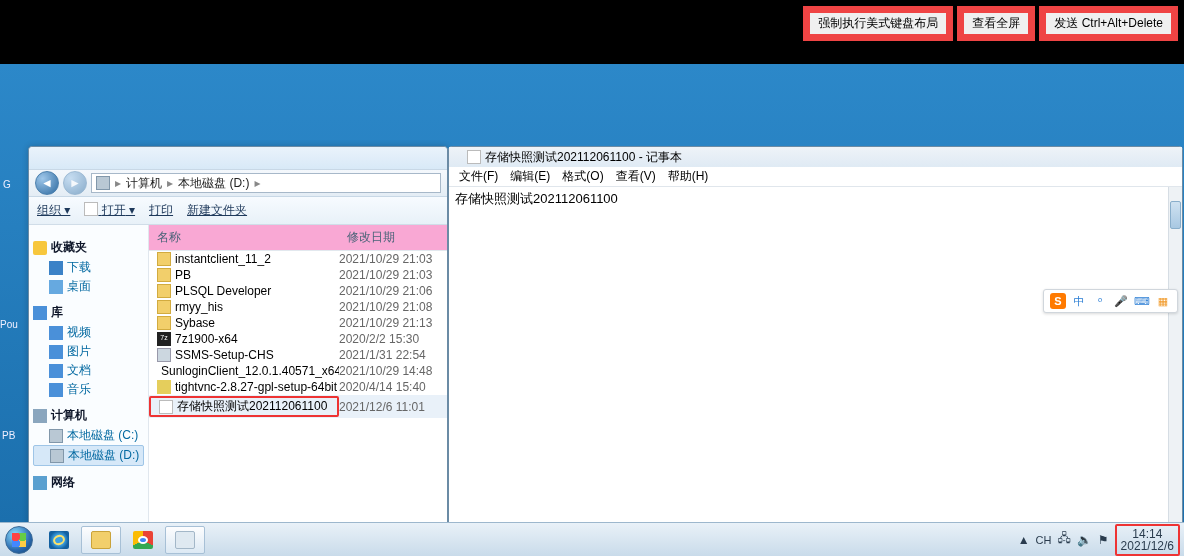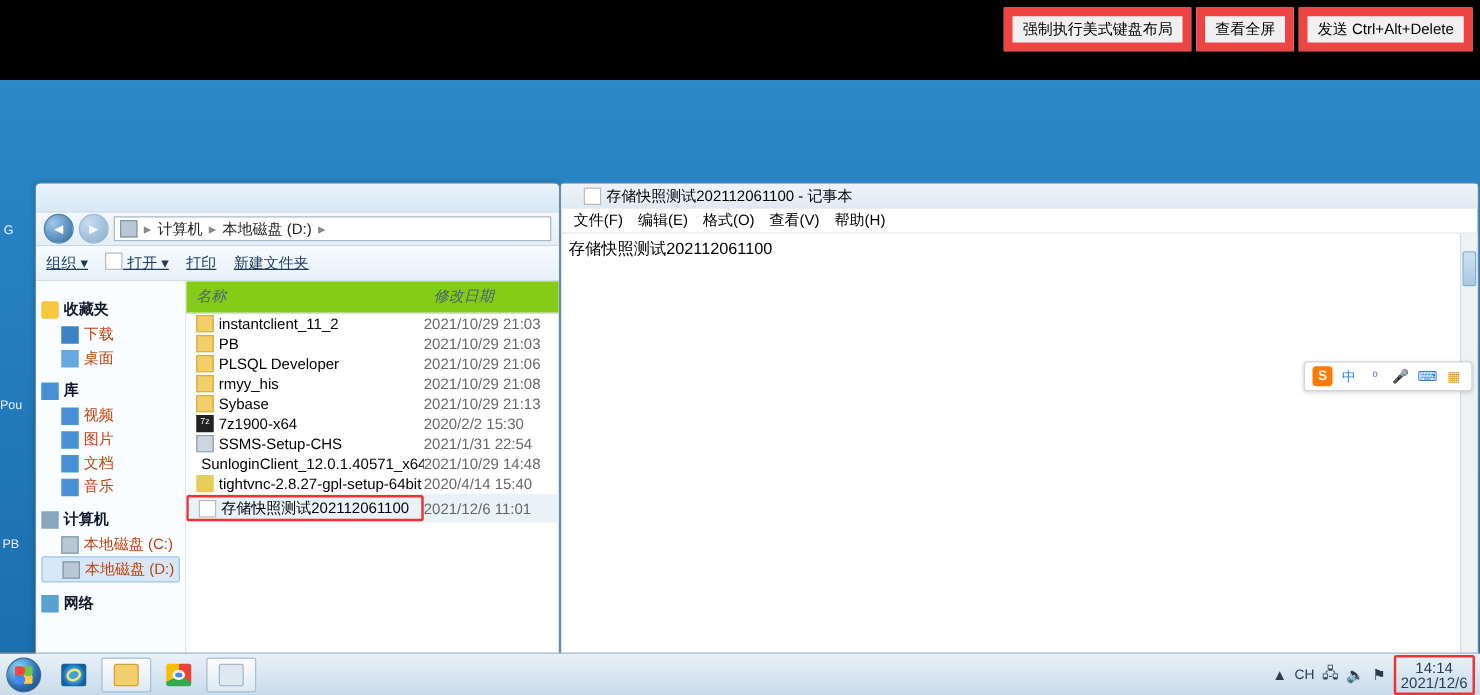--- a/index.html
+++ b/index.html
@@ -18,39 +18,39 @@
   .navbtn{width:24px;height:24px;border-radius:12px;background:radial-gradient(circle at 30% 30%,#9fc7ea,#2d6aa0);display:flex;align-items:center;justify-content:center;color:#fff;border:1px solid #4d81ae;}
   .navbtn.fwd{opacity:.5;}
   .breadcrumb{flex:1;height:20px;border:1px solid #a7b8c9;background:#fff;display:flex;align-items:center;padding:0 4px;gap:3px;color:#222;}
   .breadcrumb .sep{color:#888;margin:0 2px;}
   .toolbar{height:28px;background:linear-gradient(#f7fbff,#e8f1f8);border-bottom:1px solid #d0dde8;display:flex;align-items:center;padding:0 8px;gap:14px;color:#1e395b;}
   .toolbar .tb{cursor:pointer;text-decoration:underline;}
   .body{display:flex;height:calc(100% - 22px - 28px - 28px - 34px);}
   .sidebar{width:120px;border-right:1px solid #e0e7ee;padding:6px 4px;overflow:hidden;background:#fafdff;}
   .sidebar .grp{margin-top:6px;}
   .sidebar .hd{color:#0f172a;font-weight:bold;display:flex;align-items:center;gap:4px;padding:2px 0;}
-  .sidebar .it{display:flex;align-items:center;gap:4px;padding:1px 0 1px 16px;color:#c2410c;cursor:pointer;}
+  .sidebar .it{display:flex;align-items:center;gap:4px;padding:1px 0 1px 16px;color:#0369a1;cursor:pointer;}
   .sidebar .it.sel{background:#d6e8f8;border:1px solid #9ec5e7;border-radius:2px;}
   .ico{width:14px;height:14px;display:inline-block;}
   .ico.star{background:#f7c73d;border-radius:2px;}
   .ico.dl{background:#3b82c7;}
   .ico.desk{background:#66a9e0;}
   .ico.recent{background:#6bb06b;}
   .ico.lib{background:#4a90d9;}
   .ico.comp{background:#8aa6be;}
   .ico.disk{background:#b9c8d4;border:1px solid #8197aa;}
   .ico.net{background:#5aa0d0;}
   .ico.fold{background:#f2cf6b;border:1px solid #d2ab3f;}
   .ico.txt{background:#fff;border:1px solid #bbb;}
   .ico.exe7z{background:#222;color:#fff;font-size:7px;line-height:12px;text-align:center;}
   .ico.msi{background:#ccd7e0;border:1px solid #99a;}
   .ico.sun{background:#f06a2c;border-radius:3px;}
   .ico.vnc{background:#e5ce5c;}
   .listpane{flex:1;overflow:hidden;}
-  .listhdr{display:flex;border-bottom:1px solid #e2e8ee;background:#84cc16;font-style:italic;}
+  .listhdr{display:flex;border-bottom:1px solid #e2e8ee;background:#f9a8d4;}
   .listhdr div{padding:4px 8px;color:#4a6378;}
   .col-name{width:190px;}
   .col-date{width:100px;}
   .rows{}
   .row{display:flex;align-items:center;padding:1px 0;cursor:pointer;}
   .row .nm{width:190px;display:flex;align-items:center;gap:4px;padding-left:8px;white-space:nowrap;overflow:hidden;text-overflow:ellipsis;}
   .row .dt{width:100px;color:#666;}
   .row.sel{background:#e9f1f9;}
   .row.sel .nm{border:2px solid #e33;border-radius:2px;}
   .statusbar{position:absolute;bottom:0;left:0;right:0;height:34px;border-top:1px solid #d0dde8;background:#f4f8fb;display:flex;align-items:center;padding:0 8px;gap:10px;color:#4a6378;}

